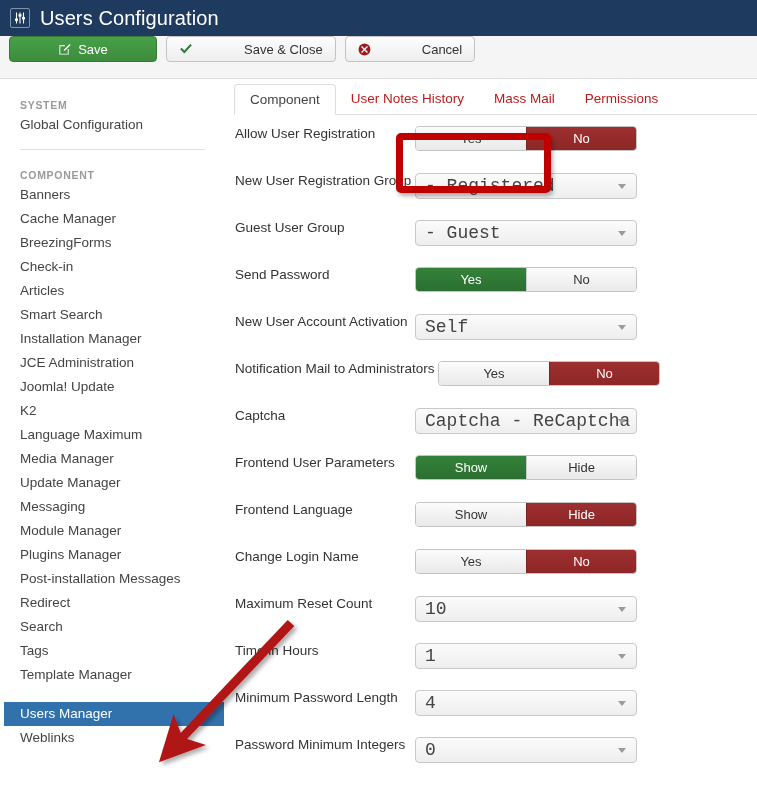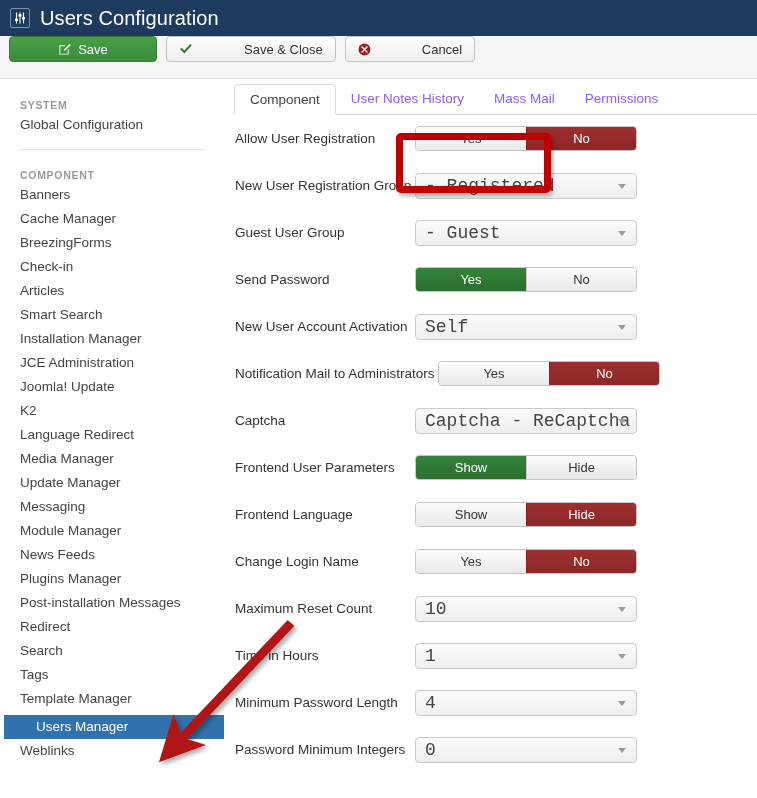--- a/index.html
+++ b/index.html
@@ -59,51 +59,51 @@
   .side-heading{
     font-size:10.5px;font-weight:bold;color:#9a9a9a;letter-spacing:.7px;
     padding:0 0 0 20px;height:16px;line-height:16px;margin-top:17px;
   }
   .side-item{
     font-size:13.5px;color:#444444;line-height:24px;height:24px;
     padding-left:20px;cursor:pointer;white-space:nowrap;
     box-sizing:border-box;
   }
   .side-item.active{
-    background:#3172ad;color:#ffffff;margin:4px 1px 0 4px;
-    padding-left:32px;
+    background:#3172ad;color:#ffffff;margin:15px 1px 0 4px;
+    padding-left:16px;
   }
   .side-divider{
     height:1px;background:#e2e2e2;margin:12px 20px 0 20px;
   }
 
   
   .main{
     position:absolute;left:225px;top:80px;width:532px;height:718px;
     box-sizing:border-box;overflow:hidden;
   }
   .tabs{
     position:relative;height:34px;margin-left:9px;
     border-bottom:1px solid #dddddd;display:flex;align-items:flex-end;
   }
   .tab{
-    font-size:13.5px;color:#8b5cf6;padding:0 15px;height:30px;
+    font-size:13.5px;color:#b91c1c;padding:0 15px;height:30px;
     line-height:30px;cursor:pointer;box-sizing:border-box;
     white-space:nowrap;
   }
   .tab.active{
     color:#444444;background:#ffffff;
     border:1px solid #dddddd;border-bottom:1px solid #ffffff;
     border-radius:4px 4px 0 0;margin-bottom:-1px;height:31px;
     line-height:30px;
   }
 
   .form{padding-top:11px;}
   .row{
-    display:flex;align-items:center;height:25px;margin-bottom:22px;
+    display:flex;align-items:flex-start;height:25px;margin-bottom:22px;
     position:relative;
   }
   .row .label{
     font-size:13.5px;color:#333333;white-space:nowrap;
     padding-left:10px;box-sizing:border-box;
   }
   .row .ctl{position:absolute;left:190px;}
   .row.wide .ctl{left:213px;}
 
   
@@ -214,26 +214,25 @@
         <div class="side-item">Banners</div>
         <div class="side-item">Cache Manager</div>
         <div class="side-item">BreezingForms</div>
         <div class="side-item">Check-in</div>
         <div class="side-item">Articles</div>
         <div class="side-item">Smart Search</div>
         <div class="side-item">Installation Manager</div>
         <div class="side-item">JCE Administration</div>
         <div class="side-item">Joomla! Update</div>
         <div class="side-item">K2</div>
-        <div class="side-item">Language Redirect</div>
+        <div class="side-item">Language Maximum</div>
         <div class="side-item">Media Manager</div>
         <div class="side-item">Update Manager</div>
         <div class="side-item">Messaging</div>
         <div class="side-item">Module Manager</div>
-        <div class="side-item">News Feeds</div>
         <div class="side-item">Plugins Manager</div>
         <div class="side-item">Post-installation Messages</div>
         <div class="side-item">Redirect</div>
         <div class="side-item">Search</div>
         <div class="side-item">Tags</div>
         <div class="side-item">Template Manager</div>
         <div class="side-item active">Users Manager</div>
         <div class="side-item">Weblinks</div>
       </div>
   </div>

